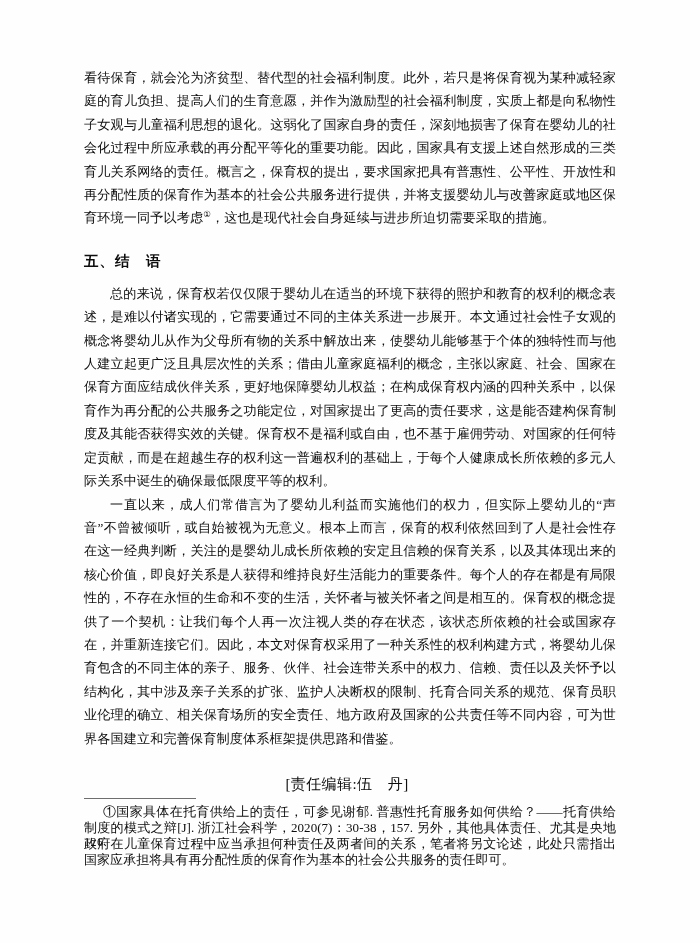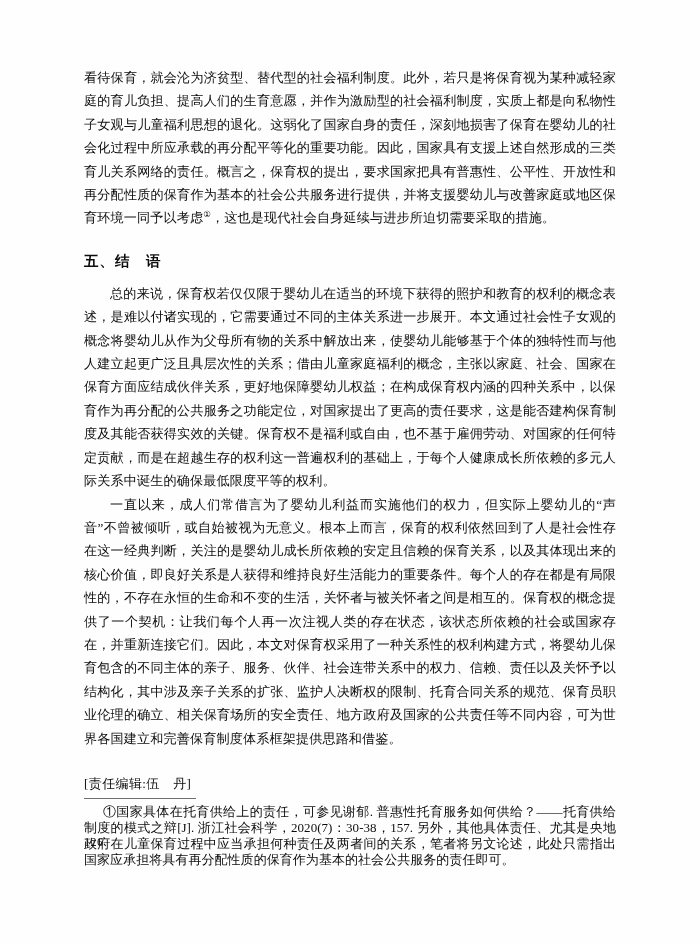--- a/index.html
+++ b/index.html
@@ -45,22 +45,22 @@
     font-weight: bold;
     letter-spacing: 1px;
   }
   .sup-note {
     font-size: 8.5px;
     vertical-align: super;
     line-height: 0;
   }
   .editor-credit {
     margin-top: 25px;
-    font-size: 13px;
-    text-align: left;
+    font-size: 15px;
+    text-align: center;
     letter-spacing: 0.4px;
     padding-right: 6px;
   }
   .footnote-area {
     position: absolute;
     left: 84px;
     top: 798px;
     width: 532px;
   }
   .footnote-rule {

